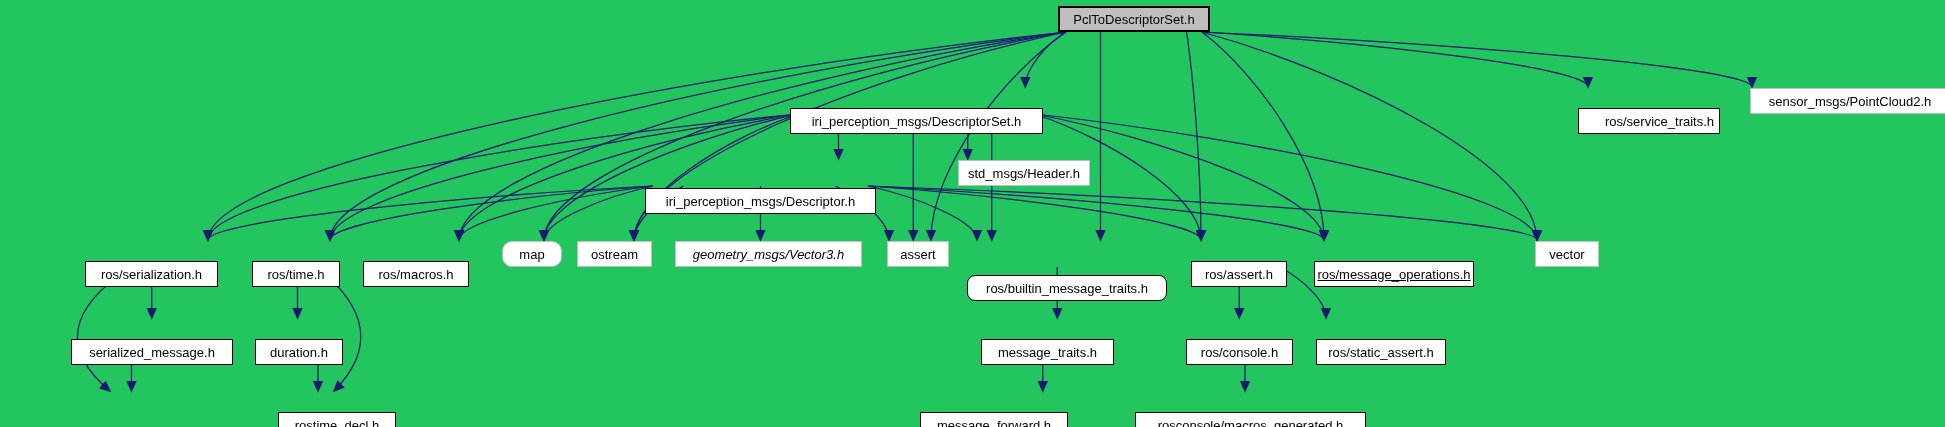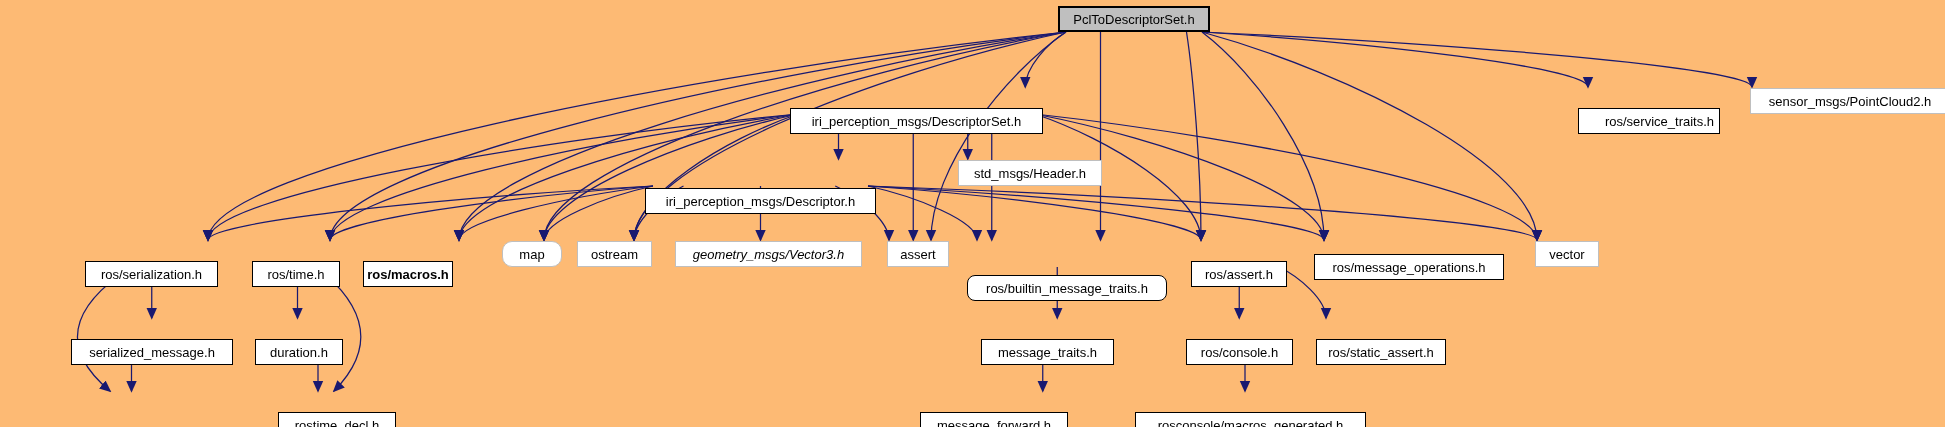--- a/index.html
+++ b/index.html
@@ -5,21 +5,21 @@
   html, body {
     margin: 0;
     padding: 0;
     background: #ffffff;
     font-family: "Liberation Sans", "DejaVu Sans", sans-serif;
   }
   #graph-canvas {
     position: relative;
     width: 1945px;
     height: 427px;
-    background: #fdba74;
+    background: #22c55e;
     overflow: hidden;
   }
   #edges-layer {
     position: absolute;
     left: 0; top: 0;
     width: 1945px;
     height: 427px;
   }
   #nodes-layer {
     position: absolute;
@@ -119,31 +119,31 @@
         <path d="M1279,267 C1300.15,277.2 1326,300.15 1326,318" class="edge" marker-end="url(#arrowhead)"></path>
         <path d="M1245,345 C1245,354.2 1245,374.9 1245,391" class="edge" marker-end="url(#arrowhead)"></path>
       </g>
   </svg>
   <div id="nodes-layer">
       <div class="node root" style="left: 1058px; top: 6px; width: 152px; height: 26px;">PclToDescriptorSet.h</div>
       <div class="node internal" style="left: 790px; top: 88px; width: 253px; height: 26px;">iri_perception_msgs/DescriptorSet.h</div>
       <div class="node internal" style="left: 1578px; top: 88px; width: 142px; height: 26px; padding-left: 21px;">ros/service_traits.h</div>
       <div class="node external" style="left: 1742px; top: 88px; width: 200px; height: 26px;">sensor_msgs/PointCloud2.h</div>
       <div class="node internal" style="left: 645px; top: 168px; width: 231px; height: 26px;">iri_perception_msgs/Descriptor.h</div>
-      <div class="node external" style="left: 950px; top: 160px; width: 144px; height: 26px;">std_msgs/Header.h</div>
+      <div class="node external" style="left: 950px; top: 160px; width: 132px; height: 26px;">std_msgs/Header.h</div>
       <div class="node internal" style="left: 85px; top: 241px; width: 133px; height: 26px;">ros/serialization.h</div>
       <div class="node internal" style="left: 252px; top: 241px; width: 88px; height: 26px;">ros/time.h</div>
-      <div class="node internal" style="left: 363px; top: 241px; width: 90px; height: 26px; font-weight: bold;">ros/macros.h</div>
+      <div class="node internal" style="left: 363px; top: 241px; width: 106px; height: 26px;">ros/macros.h</div>
       <div class="node external" style="left: 494px; top: 241px; width: 60px; height: 26px; border-radius: 10px;">map</div>
       <div class="node external" style="left: 569px; top: 241px; width: 75px; height: 26px;">ostream</div>
       <div class="node external" style="left: 667px; top: 241px; width: 187px; height: 26px; font-style: italic;">geometry_msgs/Vector3.h</div>
       <div class="node external" style="left: 879px; top: 241px; width: 62px; height: 26px;">assert</div>
       <div class="node internal" style="left: 967px; top: 255px; width: 200px; height: 26px; border-radius: 8px;">ros/builtin_message_traits.h</div>
       <div class="node internal" style="left: 1191px; top: 241px; width: 96px; height: 26px;">ros/assert.h</div>
-      <div class="node internal" style="left: 1314px; top: 234px; width: 190px; height: 26px;">ros/message_operations.h</div>
+      <div class="node internal" style="left: 1314px; top: 241px; width: 160px; height: 26px; text-decoration: underline;">ros/message_operations.h</div>
       <div class="node external" style="left: 1527px; top: 241px; width: 64px; height: 26px;">vector</div>
       <div class="node internal" style="left: 71px; top: 319px; width: 162px; height: 26px;">serialized_message.h</div>
       <div class="node internal" style="left: 255px; top: 319px; width: 88px; height: 26px;">duration.h</div>
       <div class="node internal" style="left: 981px; top: 319px; width: 133px; height: 26px;">message_traits.h</div>
       <div class="node internal" style="left: 1186px; top: 319px; width: 107px; height: 26px;">ros/console.h</div>
       <div class="node internal" style="left: 1316px; top: 319px; width: 130px; height: 26px;">ros/static_assert.h</div>
       <div class="node internal" style="left: 278px; top: 392px; width: 118px; height: 26px;">rostime_decl.h</div>
       <div class="node internal" style="left: 920px; top: 392px; width: 148px; height: 26px;">message_forward.h</div>
       <div class="node internal" style="left: 1135px; top: 392px; width: 231px; height: 26px;">rosconsole/macros_generated.h</div>
     </div>

